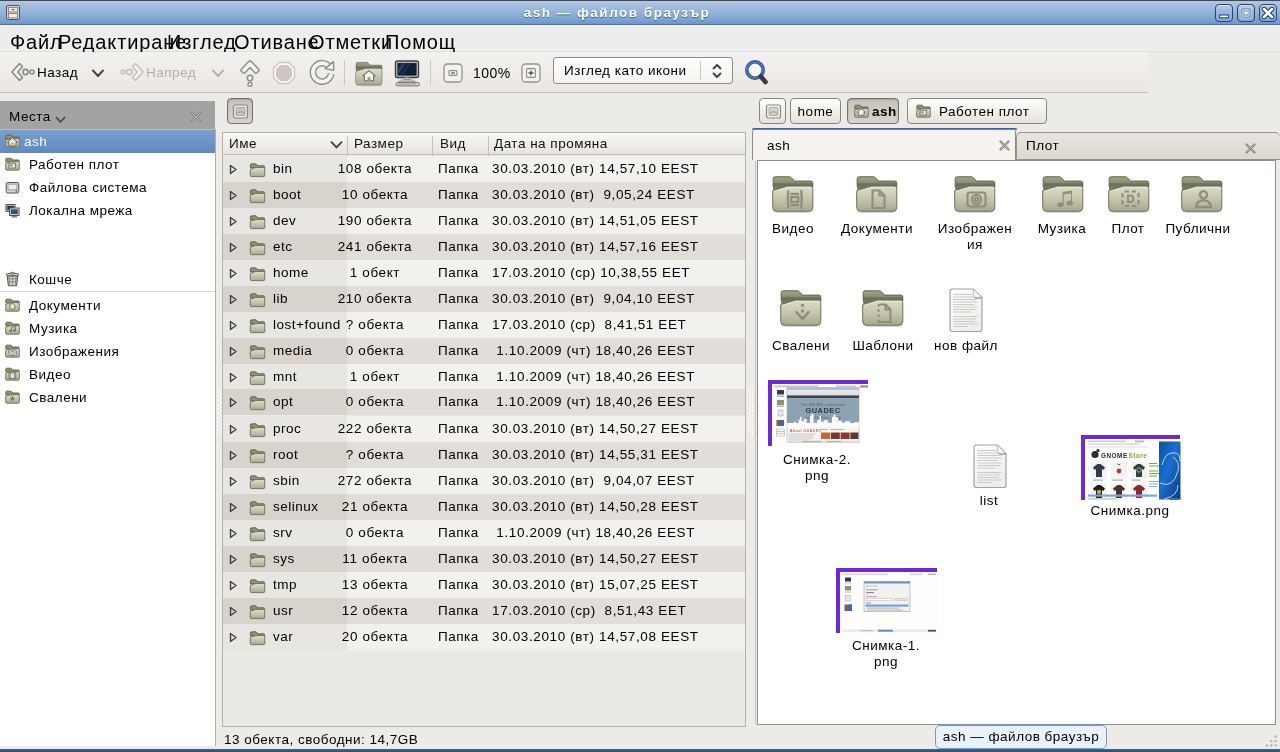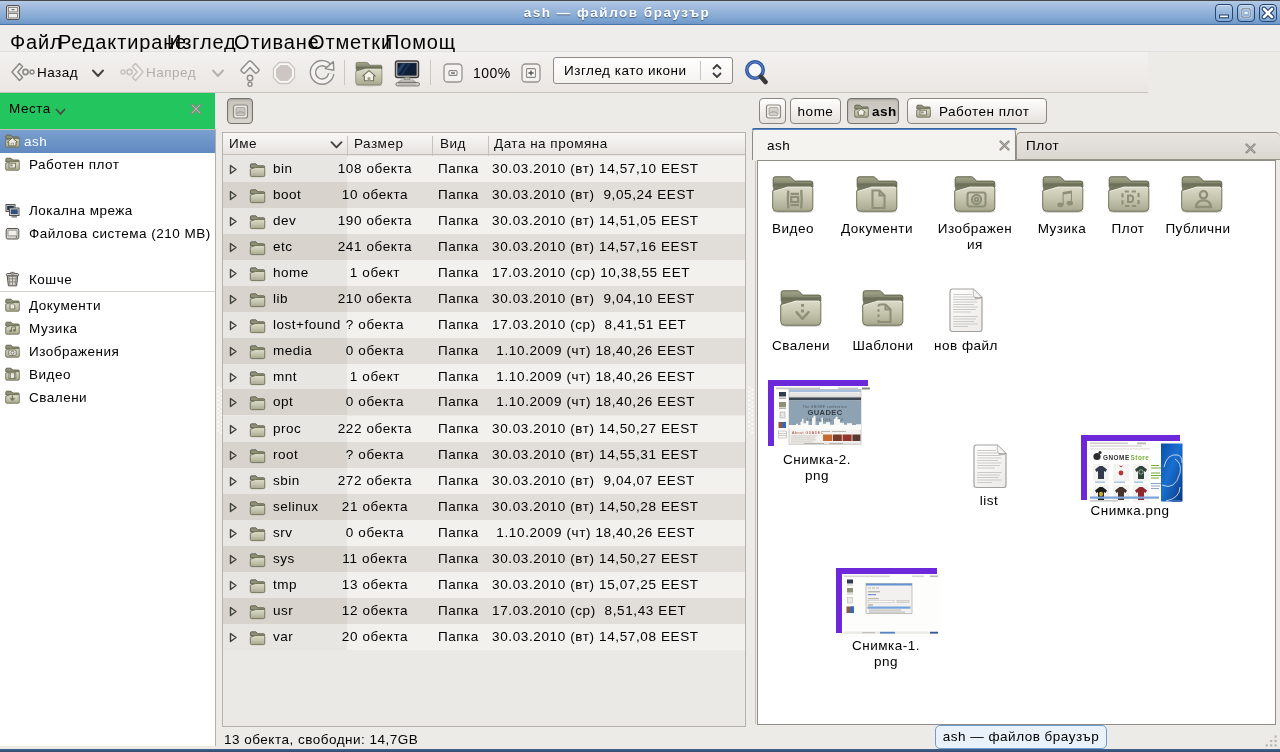--- a/index.html
+++ b/index.html
@@ -15,21 +15,21 @@
 
 #menubar{position:absolute;left:0;top:26px;width:1280px;height:26px;background:#eeedeb;border-bottom:1px solid #e3e1dd}
 #menubar span{position:absolute;top:5px;font-size:20px;letter-spacing:0.85px}
 
 #toolbar{position:absolute;left:0;top:52px;width:1148px;height:41px;
  background:linear-gradient(#f3f1ef,#eae7e3);border-bottom:1px solid #c8c4bd}
 .tsep{position:absolute;top:8px;width:1px;height:25px;background:#cbc7c1}
 .tlabel{position:absolute;top:13px;font-size:13.5px}
 .gray{color:#b2afa9}
 
-#sidehead{position:absolute;left:0;top:93px;width:215px;height:36px;background:#22c55e}
+#sidehead{position:absolute;left:0;top:101px;width:215px;height:36px;background:#a3a3a3}
 #sidebar{position:absolute;left:0;top:129px;width:215px;height:617px;background:#fff;border-top:1px solid #c2beb8}
 .srow{position:absolute;left:0;width:215px;height:23px;line-height:23px;font-size:13.5px;white-space:nowrap}
 .srow .sic{position:absolute;left:4px;top:3px;width:17px;height:17px}
 .srow .stx{position:absolute;left:29px;top:0}
 .srow.sel{background:linear-gradient(#7aa0cf,#6189c0);color:#fff}
 
 #listwrap{position:absolute;left:222px;top:132px;width:524px;height:595px;border:1px solid #b5b1ab;background:#ebe9e6}
 #lhead{position:absolute;left:0;top:0;width:522px;height:22px;background:linear-gradient(#f8f7f5,#eeece9 60%,#e6e3df);border-bottom:1px solid #c1bdb6}
 #lhead div{position:absolute;top:3px;font-size:13.5px;color:#111}
 .hsep{position:absolute;top:0;width:1px;height:22px;background:#c6c2bb}
@@ -55,21 +55,21 @@
  border:1px solid #8e8b85;border-bottom:none;border-radius:4px 4px 0 0;border-top:none}
 #tab-active .blue{position:absolute;left:-1px;top:-1px;width:265px;height:2px;background:linear-gradient(#6b95c7,#4d7cb6);border-radius:4px 4px 0 0;border:1px solid #39669f;border-bottom:none}
 #tab-inactive{position:absolute;left:1016px;top:132px;width:264px;height:28px;background:linear-gradient(#e8e5e1,#dbd7d1);border:1px solid #989288;border-right:none;border-radius:5px 5px 0 0}
 .tabx{position:absolute;top:7px;width:13px;height:13px}
 #iconview{position:absolute;left:757px;top:160px;width:519px;height:565px;background:#fff;border:1px solid #918e88}
 .ilabel{position:absolute;font-size:13.5px;text-align:center;line-height:16px;white-space:nowrap}
 
 #status-r{position:absolute;left:749px;top:725px;width:531px;height:23px;background:#edebe8}
 #tooltip{position:absolute;left:935px;top:725px;width:172px;height:24px;background:#e9f1fb;border:1px solid #6f9bd1;border-radius:5px;text-align:center;font-size:13.5px;line-height:22px}
 #bottomline{position:absolute;left:0;top:749px;width:1280px;height:3px;background:linear-gradient(#46648a,#2f4c74)}
-.thumb{position:absolute;border:6px solid #6d28d9;background:#fde047}
+.thumb{position:absolute;border:4px solid #6d28d9;background:#fde047}
 </style></head>
 <body>
 
 <svg width="0" height="0" style="position:absolute">
 <defs>
 <linearGradient id="gfback" x1="0" y1="0" x2="0" y2="1">
  <stop offset="0" stop-color="#a3a68a"></stop>
         <stop offset="1" stop-color="#787b62"></stop>
 </linearGradient>
 <linearGradient id="gffront" x1="0" y1="0" x2="0" y2="1">
@@ -258,35 +258,35 @@
   <span class="stx" style="left:24px">ash</span>
     </div>
  <div class="srow" style="top:23px">
   <svg class="sic" viewBox="0 0 17 17">
         <use href="#sbfolder"></use>
         <rect x="5" y="7.2" width="6.4" height="4.8" fill="#eceae4" stroke="#6f7158" stroke-width=".9"></rect>
         <rect x="6.2" y="8.4" width="2.4" height="2" fill="#8a8c72"></rect>
       </svg>
   <span class="stx">Работен плот</span>
     </div>
+ <div class="srow" style="top:46px">
+  <svg class="sic" viewBox="0 0 17 17">
+        <use href="#sbdrive"></use>
+      </svg>
+  <span class="stx">Файлова система</span>
+    </div>
  <div class="srow" style="top:69px">
   <svg class="sic" viewBox="0 0 17 17">
    <rect x="2" y="2.5" width="9" height="7" fill="#dad8d4" stroke="#55534f" stroke-width="1"></rect>
    <rect x="3.2" y="3.8" width="6.6" height="4.4" fill="#24344e"></rect>
    <rect x="5.5" y="6" width="9.5" height="7.5" fill="#e8e6e2" stroke="#55534f" stroke-width="1"></rect>
    <rect x="6.7" y="7.3" width="7.1" height="4.9" fill="#31507c"></rect>
    <rect x="7.5" y="14" width="5.5" height="1.6" fill="#8b8880"></rect>
   </svg>
   <span class="stx">Локална мрежа</span>
-    </div>
- <div class="srow" style="top:92px">
-  <svg class="sic" viewBox="0 0 17 17">
-        <use href="#sbdrive"></use>
-      </svg>
-  <span class="stx">Файлова система (210 MB)</span>
     </div>
  <div class="srow" style="top:138px">
   <svg class="sic" viewBox="0 0 17 17">
    <path d="M3.2,4.8 H13.8 L12.6,14.8 H4.4 Z" fill="#d6d4cf" stroke="#514f4b" stroke-width="1"></path>
    <path d="M4.8,5.8 L5.8,13.8 M8.5,5.8 V13.8 M12.2,5.8 L11.2,13.8 M3.8,7.8 H13.2 M4.1,10.8 H12.9" stroke="#85827c" stroke-width=".9" fill="none"></path>
    <rect x="2.4" y="2.6" width="12.2" height="2.2" rx="1.1" fill="#e4e2de" stroke="#514f4b" stroke-width="1"></rect>
    <rect x="6.5" y="1.4" width="4" height="1.6" rx=".8" fill="#e4e2de" stroke="#514f4b" stroke-width=".9"></rect>
   </svg>
   <span class="stx">Кошче</span>
     </div>

